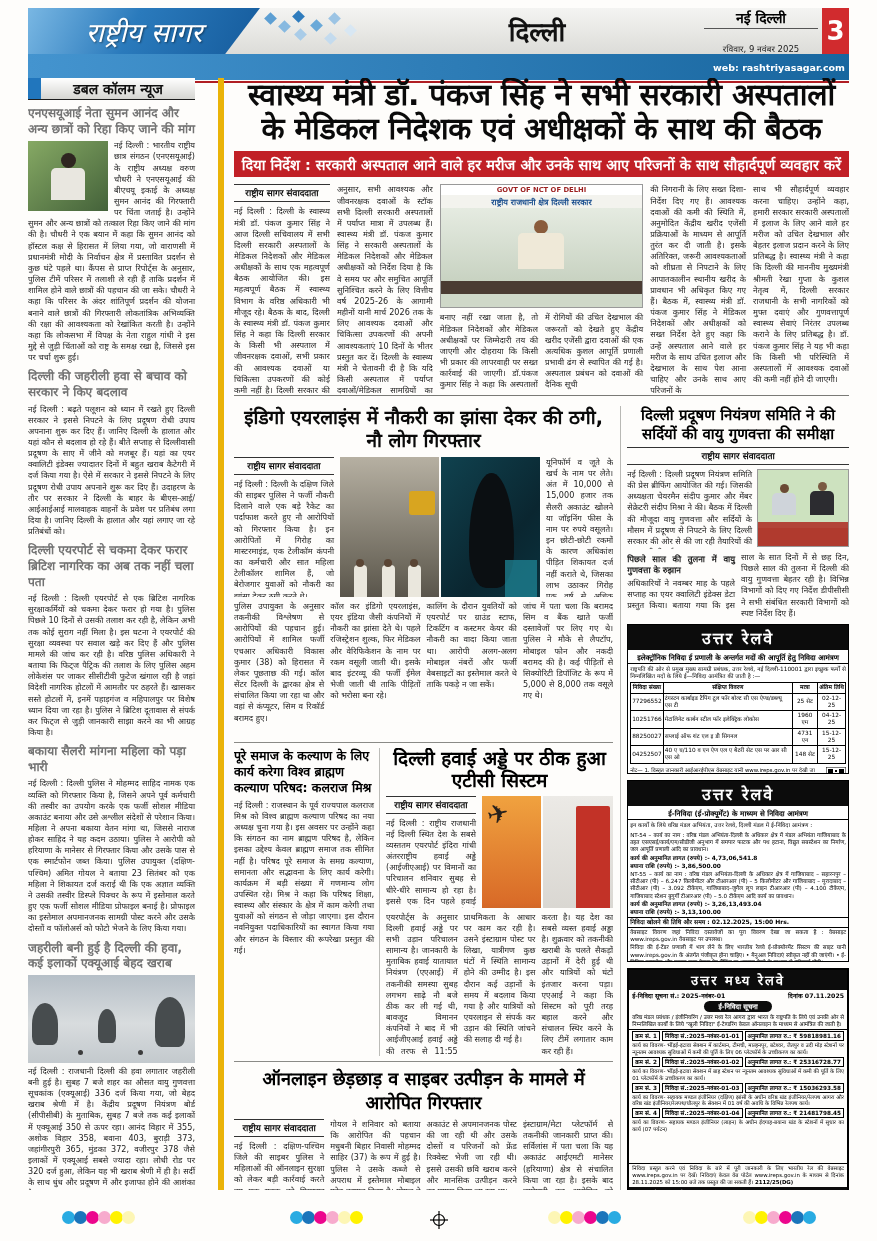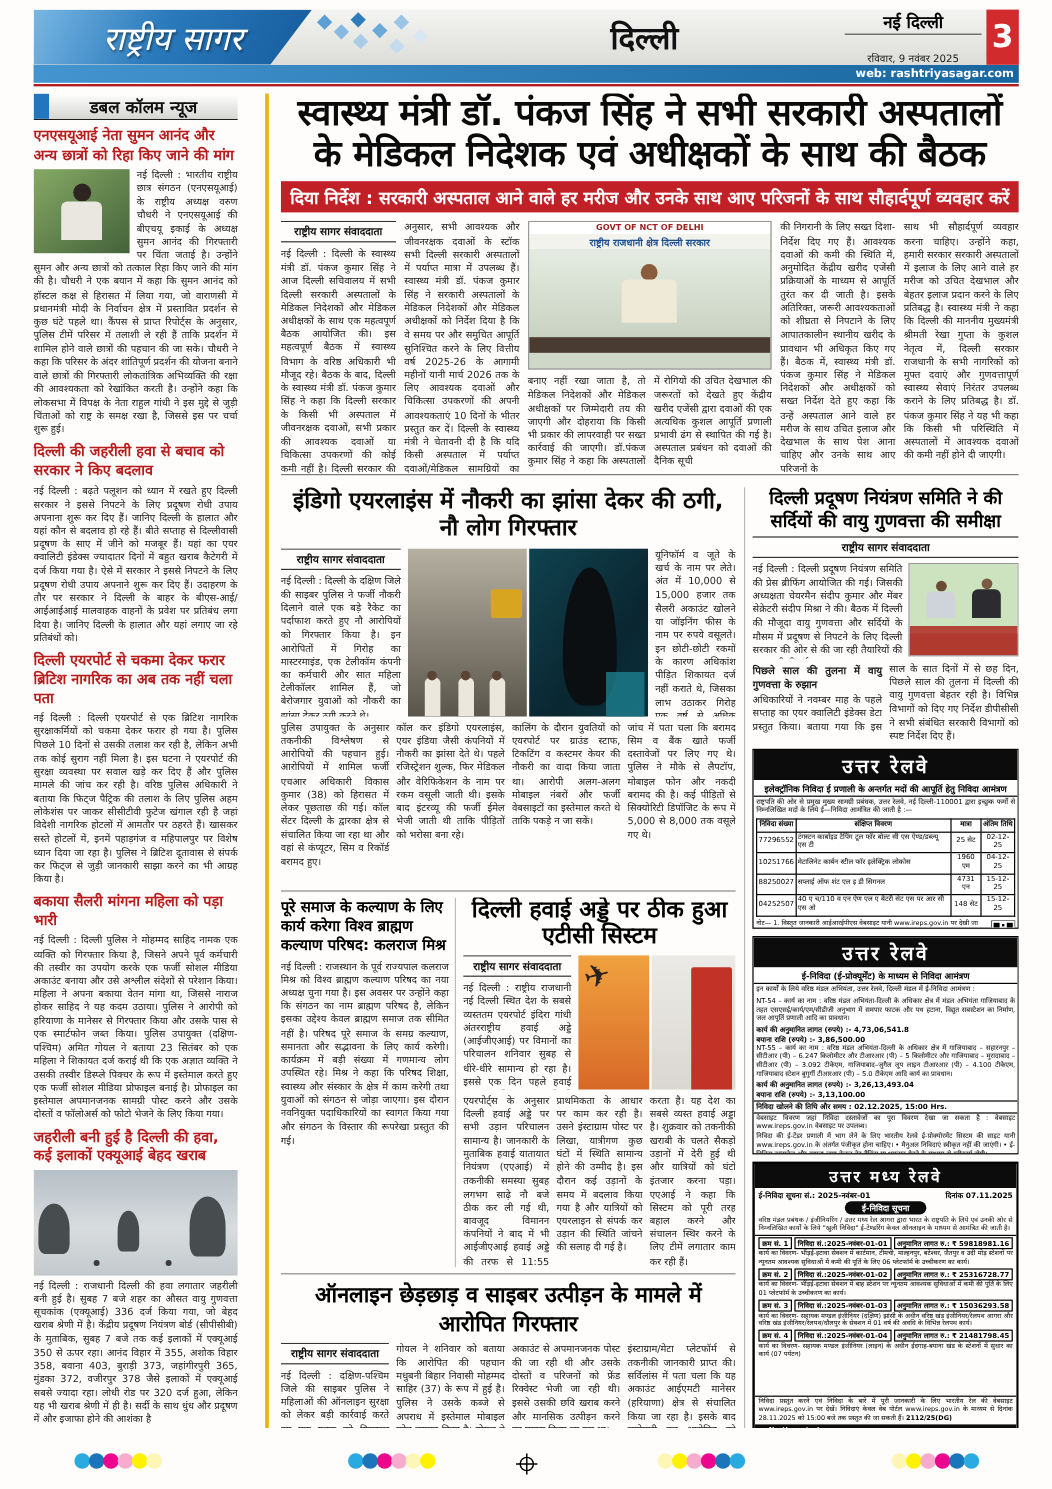--- a/index.html
+++ b/index.html
@@ -13,35 +13,35 @@
   .mast { width:232px; background:linear-gradient(115deg,#79b7e3,#2a7abc 45%,#155b9c); color:#fff;
           display:flex; align-items:center; justify-content:center; font-size:27px; font-weight:normal;
           font-style:italic; clip-path:polygon(0 0,100% 0,85% 100%,0 100%); text-shadow:1px 1px 2px rgba(0,0,0,.45); }
   .dia { position:relative; width:110px; }
   .dm { position:absolute; width:9px; height:9px; transform:rotate(45deg); }
   .section-title { flex:1; display:flex; align-items:center; justify-content:center; font-size:26px; font-weight:bold; color:#111; }
   .edition { width:118px; display:flex; flex-direction:column; justify-content:center; text-align:center; padding-right:4px; }
   .edition .city { font-weight:bold; font-size:14px; border-bottom:1px solid #555; padding-bottom:1px; }
   .edition .date { font-size:8.5px; margin-top:14px; color:#222; }
   .pageno { width:27px; background:#d12b2e; color:#fff; display:flex; align-items:center; justify-content:center; font-size:26px; font-weight:bold; }
-  .hdr-web { height:15px; background:linear-gradient(90deg,#4494cf,#18669f); color:#fff; font-size:9.5px; font-weight:bold;
+  .hdr-web { height:26px; background:linear-gradient(90deg,#4494cf,#18669f); color:#fff; font-size:9.5px; font-weight:bold;
              display:flex; align-items:center; justify-content:flex-end; padding-right:4px; }
   .hdr-rule { height:2px; background:#b01e24; margin-top:1px; }
 
   
   .leftcol { position:absolute; left:28px; top:78px; width:196px; height:1112px; overflow:hidden;
-             border-right:3px solid #eab308; padding-right:23px; }
+             border-right:6px solid #eab308; padding-right:23px; }
   .main { position:absolute; left:234px; top:78px; width:615px; height:1112px; overflow:hidden; }
 
   .sechead { display:flex; height:22px; border-bottom:1.5px solid #1c1c1c; }
   .sechead .bar { width:13px; background:#2176bd; }
   .sechead .t { flex:1; display:flex; align-items:center; justify-content:center; font-weight:bold; font-size:14px;
                 background:linear-gradient(#ffffff,#d5d5d1); color:#101010; }
 
-  .lh { font-size:12px; font-weight:bold; line-height:1.3; margin:6px 0 3px; color:#b91c1c; }
+  .lh { font-size:12px; font-weight:bold; line-height:1.3; margin:6px 0 3px; color:#737373; }
   .bt { font-size:8.1px; line-height:1.38; text-align:justify; color:#1c1c1c; }
   .byl { border-top:1.2px solid #333; border-bottom:1.2px solid #333; font-weight:bold; font-size:8.8px;
          text-align:center; padding:2px 0; margin-bottom:4px; color:#111; }
 
   .ph { position:relative; overflow:hidden; }
   .head { position:absolute; border-radius:50%; background:#2e2520; }
   .torso { position:absolute; border-radius:5px 5px 0 0; }
 
   .ph-nsui { float:left; width:80px; height:70px; margin:1px 6px 2px 0; background:linear-gradient(140deg,#86a964,#44623a); }
   .ph-smog { width:100%; height:88px; margin:2px 0 3px; background:linear-gradient(#b6bfc7,#d8dcde 55%,#c3c9cd); }

